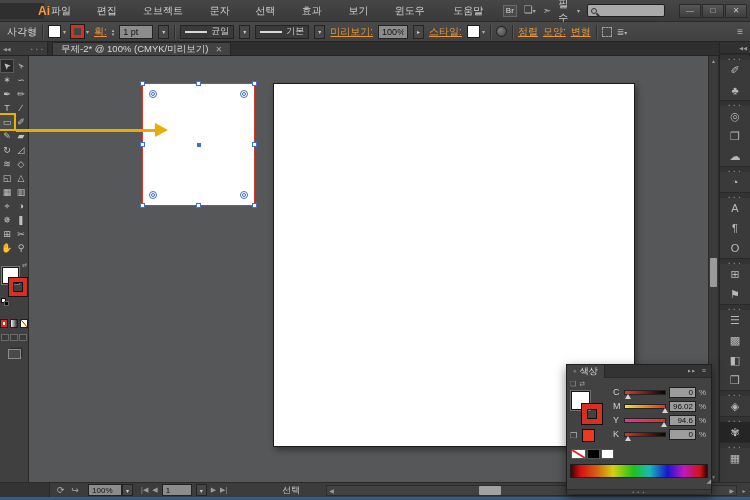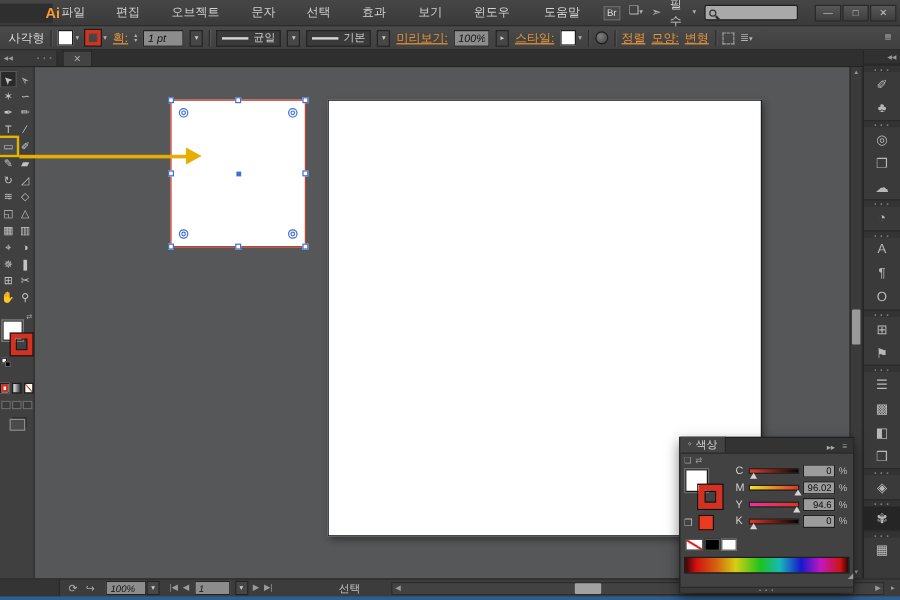--- a/index.html
+++ b/index.html
@@ -25,21 +25,21 @@
 
   
   .controlbar {position:absolute;left:0;top:22px;width:750px;height:20px;background:linear-gradient(#4a4a4a,#404040);border-bottom:1px solid #262626;display:flex;align-items:center;gap:5px;padding:0 7px;}
   .cb-label {color:#d8d8d8;}
   .sep {width:1px;height:14px;background:#2d2d2d;box-shadow:1px 0 0 #545454;flex:none;}
   .swbtn {display:flex;align-items:center;gap:2px;}
   .sw-fill {width:13px;height:13px;background:#fff;border:1px solid #1e1e1e;}
   .sw-ring {width:13px;height:13px;border:3px solid #d53121;background:transparent;outline:1px solid #1e1e1e;}
   .link {color:#e8953a;text-decoration:underline;}
   .stepper {display:flex;flex-direction:column;line-height:4px;font-size:5px;color:#b5b5b5;}
-  .field {background:#8c8c8c;color:#141414;border:1px solid #232323;height:14px;font-size:9px;padding:0 3px;font-family:inherit;outline:none;font-style:italic;}
+  .field {background:#8c8c8c;color:#141414;border:1px solid #232323;height:14px;font-size:9px;padding:0 3px;font-family:inherit;outline:none;}
   .w34 {width:34px;} .w30 {width:30px;}
   .combo {height:14px;background:#3a3a3a;border:1px solid #242424;display:flex;align-items:center;gap:4px;padding:0 4px;}
   .combo .line {width:22px;height:2px;background:#d8d8d8;}
   .combo-txt {color:#cfcfcf;font-size:9px;}
   .ddbtn {width:11px;height:14px;background:#474747;border:1px solid #242424;display:flex;align-items:center;justify-content:center;font-size:6px;color:#ccc;}
   .circle-icon {width:11px;height:11px;border-radius:50%;background:radial-gradient(circle at 35% 35%,#808080,#3f3f3f);border:1px solid #1f1f1f;}
   .style-sw {width:13px;height:13px;background:#fff;border:1px solid #1e1e1e;}
   .bbox-icon {width:10px;height:10px;border:1px dashed #9c9c9c;}
   .rows-icon {color:#b5b5b5;font-size:9px;}
   .cb-right {margin-left:auto;display:flex;align-items:center;gap:3px;color:#b5b5b5;}
@@ -112,21 +112,21 @@
   .sb-zoom .ddbtn {height:12px;}
   .sb-nav {margin-left:8px;display:flex;align-items:center;gap:4px;font-size:7px;color:#9a9a9a;}
   .sb-status {margin-left:55px;color:#c2c2c2;}
   .hscroll {flex:1;height:11px;margin-left:26px;margin-right:1px;background:#424242;border:1px solid #2d2d2d;position:relative;display:flex;align-items:center;justify-content:space-between;}
   .hs-thumb {position:absolute;left:152px;top:0;width:22px;height:9px;background:#a2a2a2;border-radius:1px;}
   .hs-arrow {font-size:6px;color:#9a9a9a;padding:0 2px;}
   .sb-corner {width:12px;text-align:center;font-size:6px;color:#9a9a9a;flex:none;}
 
   
   .colorpanel {position:absolute;left:566px;top:364px;width:146px;height:130px;background:#424242;border:1px solid #202020;box-shadow:0 4px 10px rgba(0,0,0,.5);z-index:10;}
-  .cp-header {height:13px;background:#333;display:flex;align-items:flex-end;border-bottom:1px solid #2a2a2a;}
+  .cp-header {height:13px;background:#333;display:flex;align-items:center;border-bottom:1px solid #2a2a2a;font-family:Liberation Mono, monospace;}
   .cp-tab {height:13px;background:#434343;padding:0 6px;display:flex;align-items:center;gap:3px;color:#d5d5d5;font-size:9px;border-right:1px solid #262626;}
   .cp-tabicon {font-size:6px;color:#999;}
   .cp-hicons {margin-left:auto;display:flex;gap:6px;padding-right:5px;font-size:7px;color:#aaa;}
   .cp-body {position:relative;height:111px;}
   .cp-mini {position:absolute;left:3px;top:2px;display:flex;gap:3px;font-size:7px;color:#9a9a9a;}
   .cp-fill {position:absolute;left:4px;top:13px;width:19px;height:19px;background:#fff;border:1px solid #161616;box-shadow:0 0 0 1px #6e6e6e;}
   .cp-stroke {position:absolute;left:15px;top:26px;width:20px;height:20px;border:5px solid #d53121;background:transparent;box-shadow:0 0 0 1px #0f0f0f, inset 0 0 0 1px #0f0f0f;}
   .cp-cube {position:absolute;left:3px;top:53px;font-size:8px;color:#b5b5b5;}
   .cp-gamut {position:absolute;left:15px;top:51px;width:13px;height:13px;background:#ea3a1f;border:1px solid #0f0f0f;}
   .cp-sliders {position:absolute;left:46px;top:7px;right:4px;}
@@ -234,20 +234,21 @@
         <span>≡</span>
       </span>
   </div>
 
   <div class="tabrow">
     <div class="dockhead-left">
       <span class="collapse">◀◀</span>
       <span class="gripdots">▪ ▪ ▪</span>
     </div>
     <div class="doctab">
+      <span>무제-2* @ 100% (CMYK/미리보기)</span>
       <span class="tab-close">✕</span>
     </div>
   </div>
 
   <div class="toolbar">
     <div class="tool-grid">
       <div class="tool sel">
           <span class="rUL">➤</span>
         </div>
       <div class="tool">

